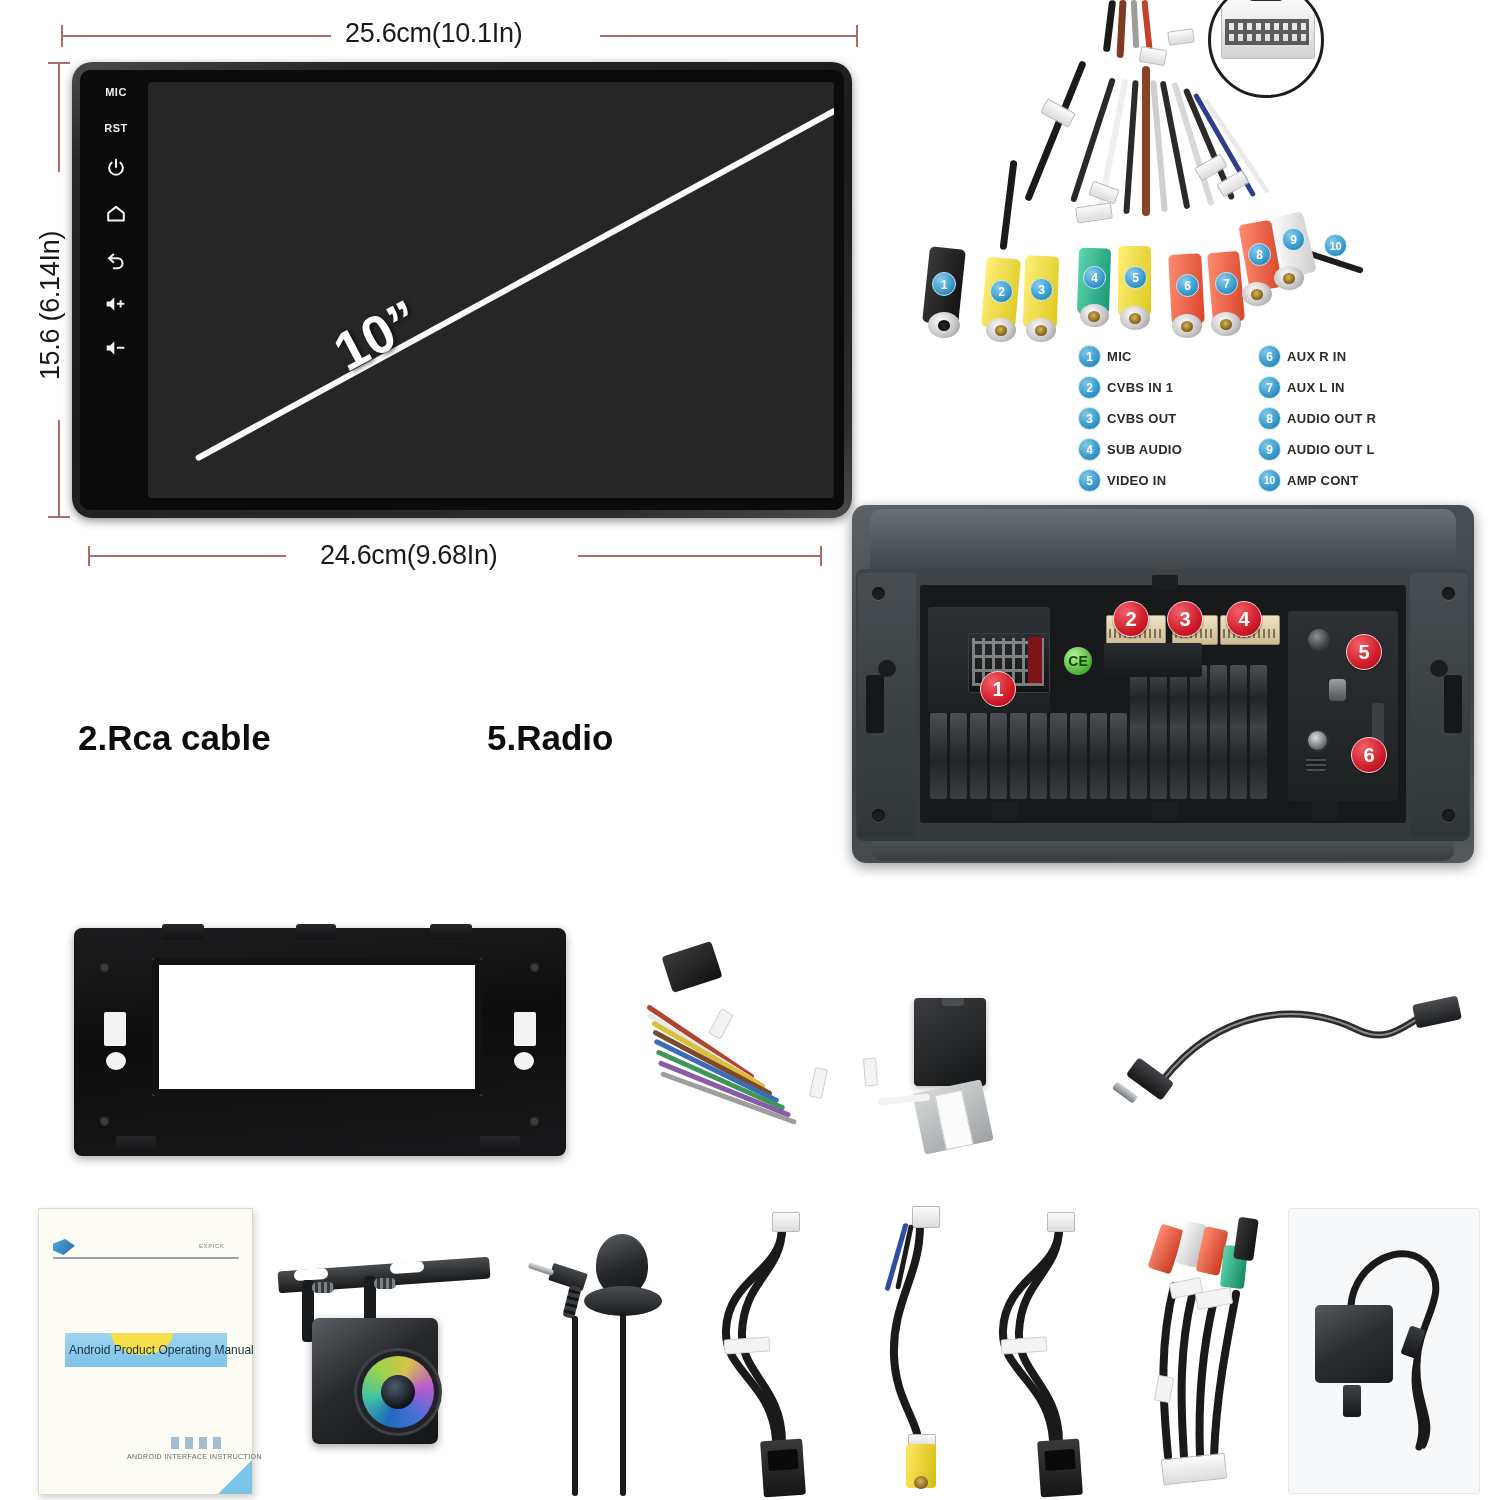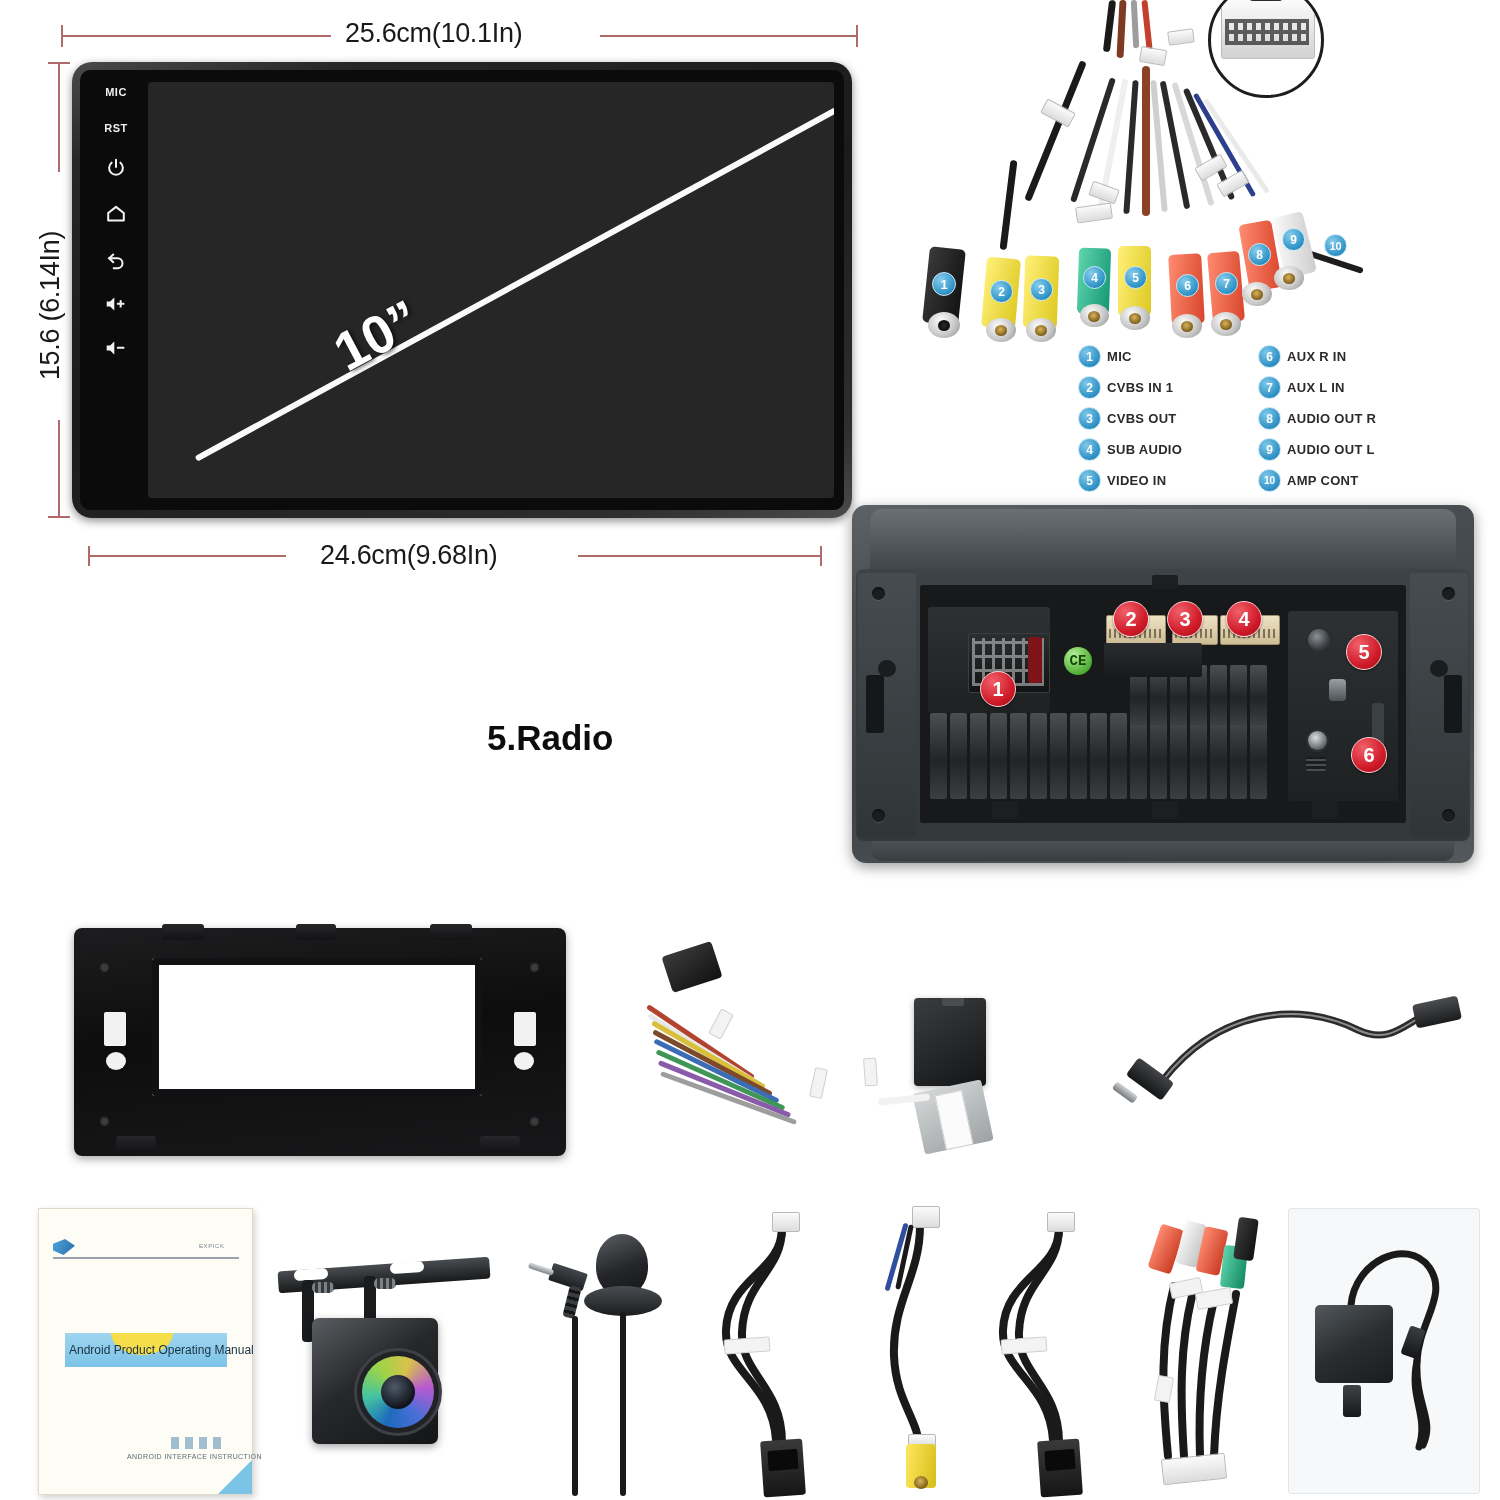--- a/index.html
+++ b/index.html
@@ -50,21 +50,21 @@
       background:radial-gradient(circle at 35% 30%,#86cdec,#2f93c7 68%,#1b6a97);
       color:#fff;font-weight:bold;display:flex;align-items:center;justify-content:center;
       border:1px solid #cbe8f6;z-index:8;}
 
   
   .chassis-outer{position:absolute;border-radius:14px;
      background:linear-gradient(170deg,#5d6266 0%,#494e52 22%,#3c4145 60%,#54595d 100%);
      box-shadow:0 4px 14px rgba(0,0,0,.4);}
   .chassis-frame{position:absolute;border-radius:8px;
      background:linear-gradient(180deg,#3e4347,#33383b);}
-  .chassis-bay{position:absolute;background:#17191a;border-radius:3px;overflow:hidden;font-family:Liberation Mono, monospace;}
+  .chassis-bay{position:absolute;background:#17191a;border-radius:3px;overflow:hidden;}
   .finrow{position:absolute;display:flex;gap:3px;}
   .fin{background:linear-gradient(180deg,#4b4f52,#222527 55%,#3b3f42);border-radius:2px;}
   .conn{position:absolute;background:linear-gradient(180deg,#efe3c6,#cdbc94);
      border-radius:2px;border:1px solid #9d8f6e;}
   .conn .pins{position:absolute;left:2px;right:2px;top:48%;height:30%;
      background:repeating-linear-gradient(90deg,#7e7256 0 2px,transparent 2px 5px);}
   .redbadge{position:absolute;border-radius:50%;
      background:radial-gradient(circle at 34% 28%,#f1606a,#cf1a28 62%,#9c0f19);
      color:#fff;font-weight:bold;display:flex;align-items:center;justify-content:center;
      border:1px solid #ffd0d4;z-index:9;box-shadow:0 1px 2px rgba(0,0,0,.5);}
@@ -326,20 +326,21 @@
     <span class="bluebadge">5</span>
     <span class="lgtext">VIDEO IN</span>
   </div>
   <div class="lgitem">
     <span class="bluebadge wide">10</span>
     <span class="lgtext">AMP CONT</span>
   </div>
 </div>
 
 <div class="plist" style="left:78px;top:712px;">
+  <div>2.Rca cable</div>
 </div>
 <div class="plist" style="left:487px;top:712px;">
   <div>5.Radio</div>
 </div>
 
 <div class="chassis-outer" style="left:852px;top:505px;width:622px;height:358px;">
 
   <div style="position:absolute;left:18px;top:4px;width:586px;height:64px;
               background:linear-gradient(180deg,#6b7074,#4b5054 70%,#3e4347);border-radius:12px 12px 4px 4px;"></div>
 

